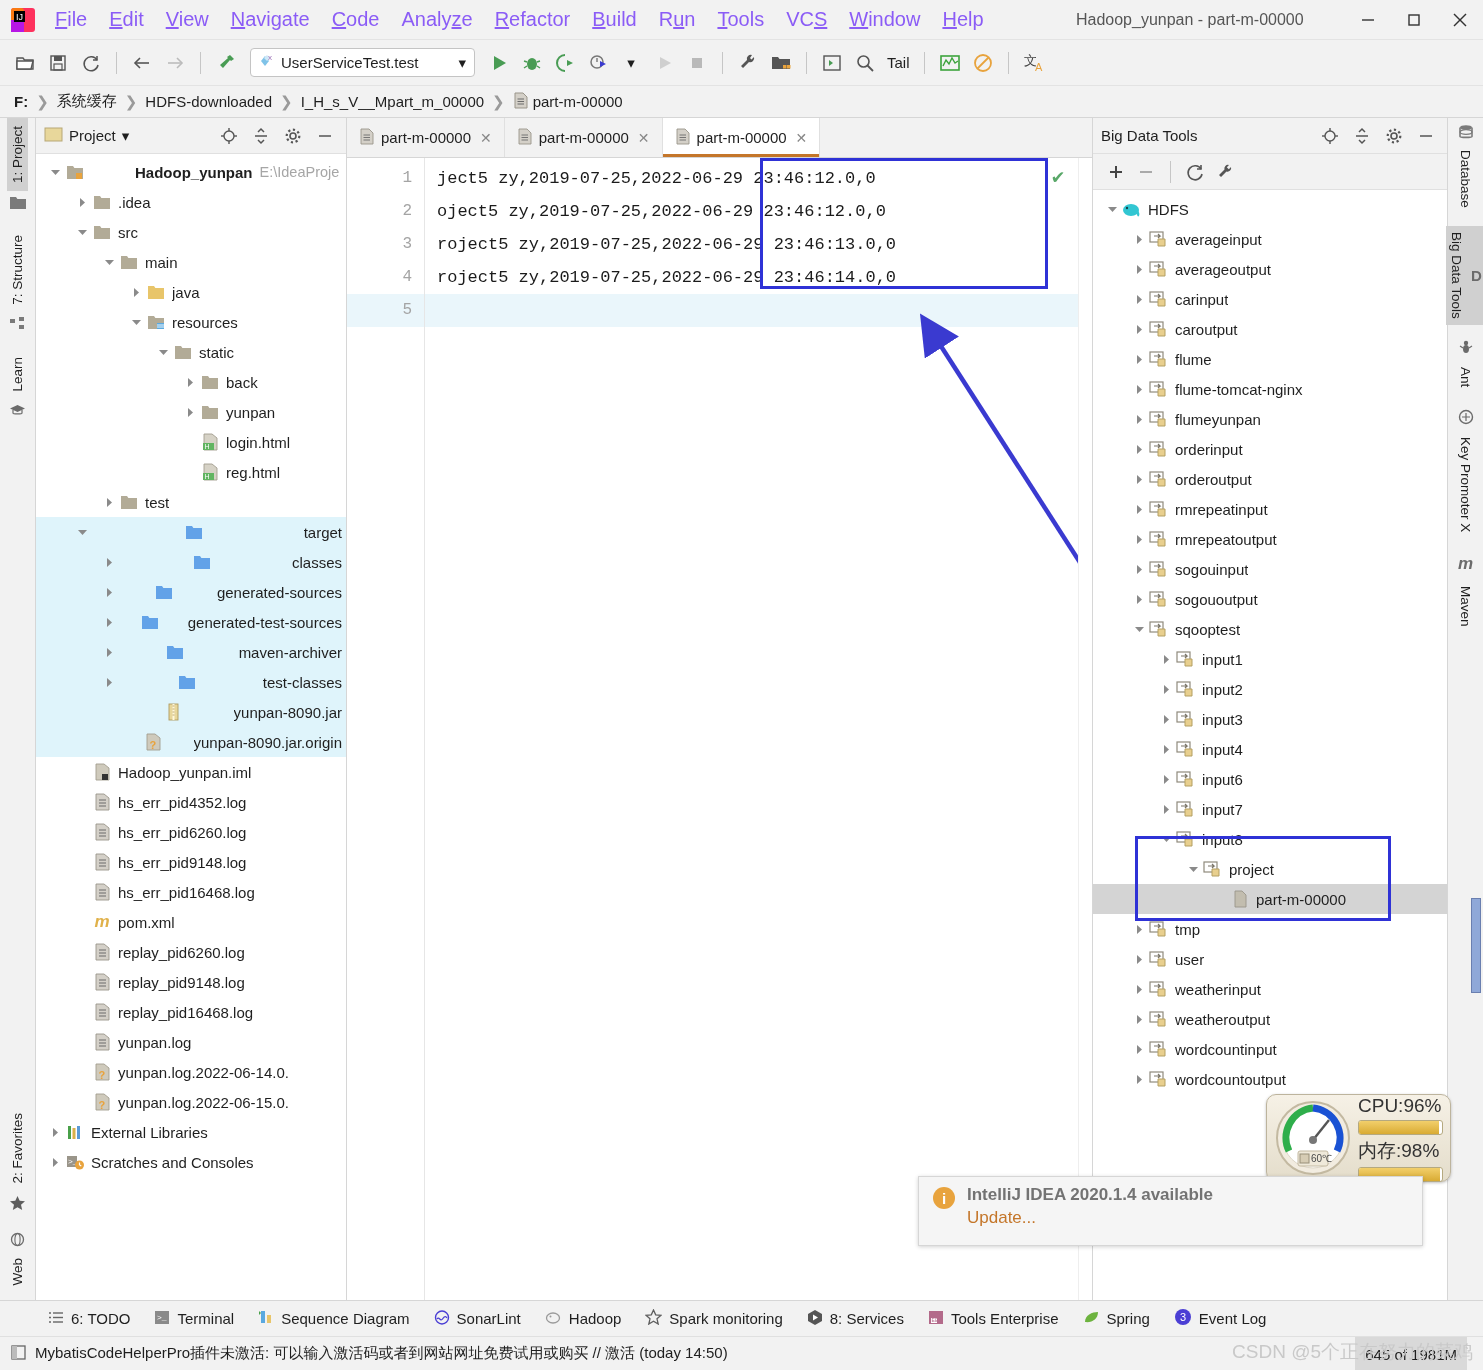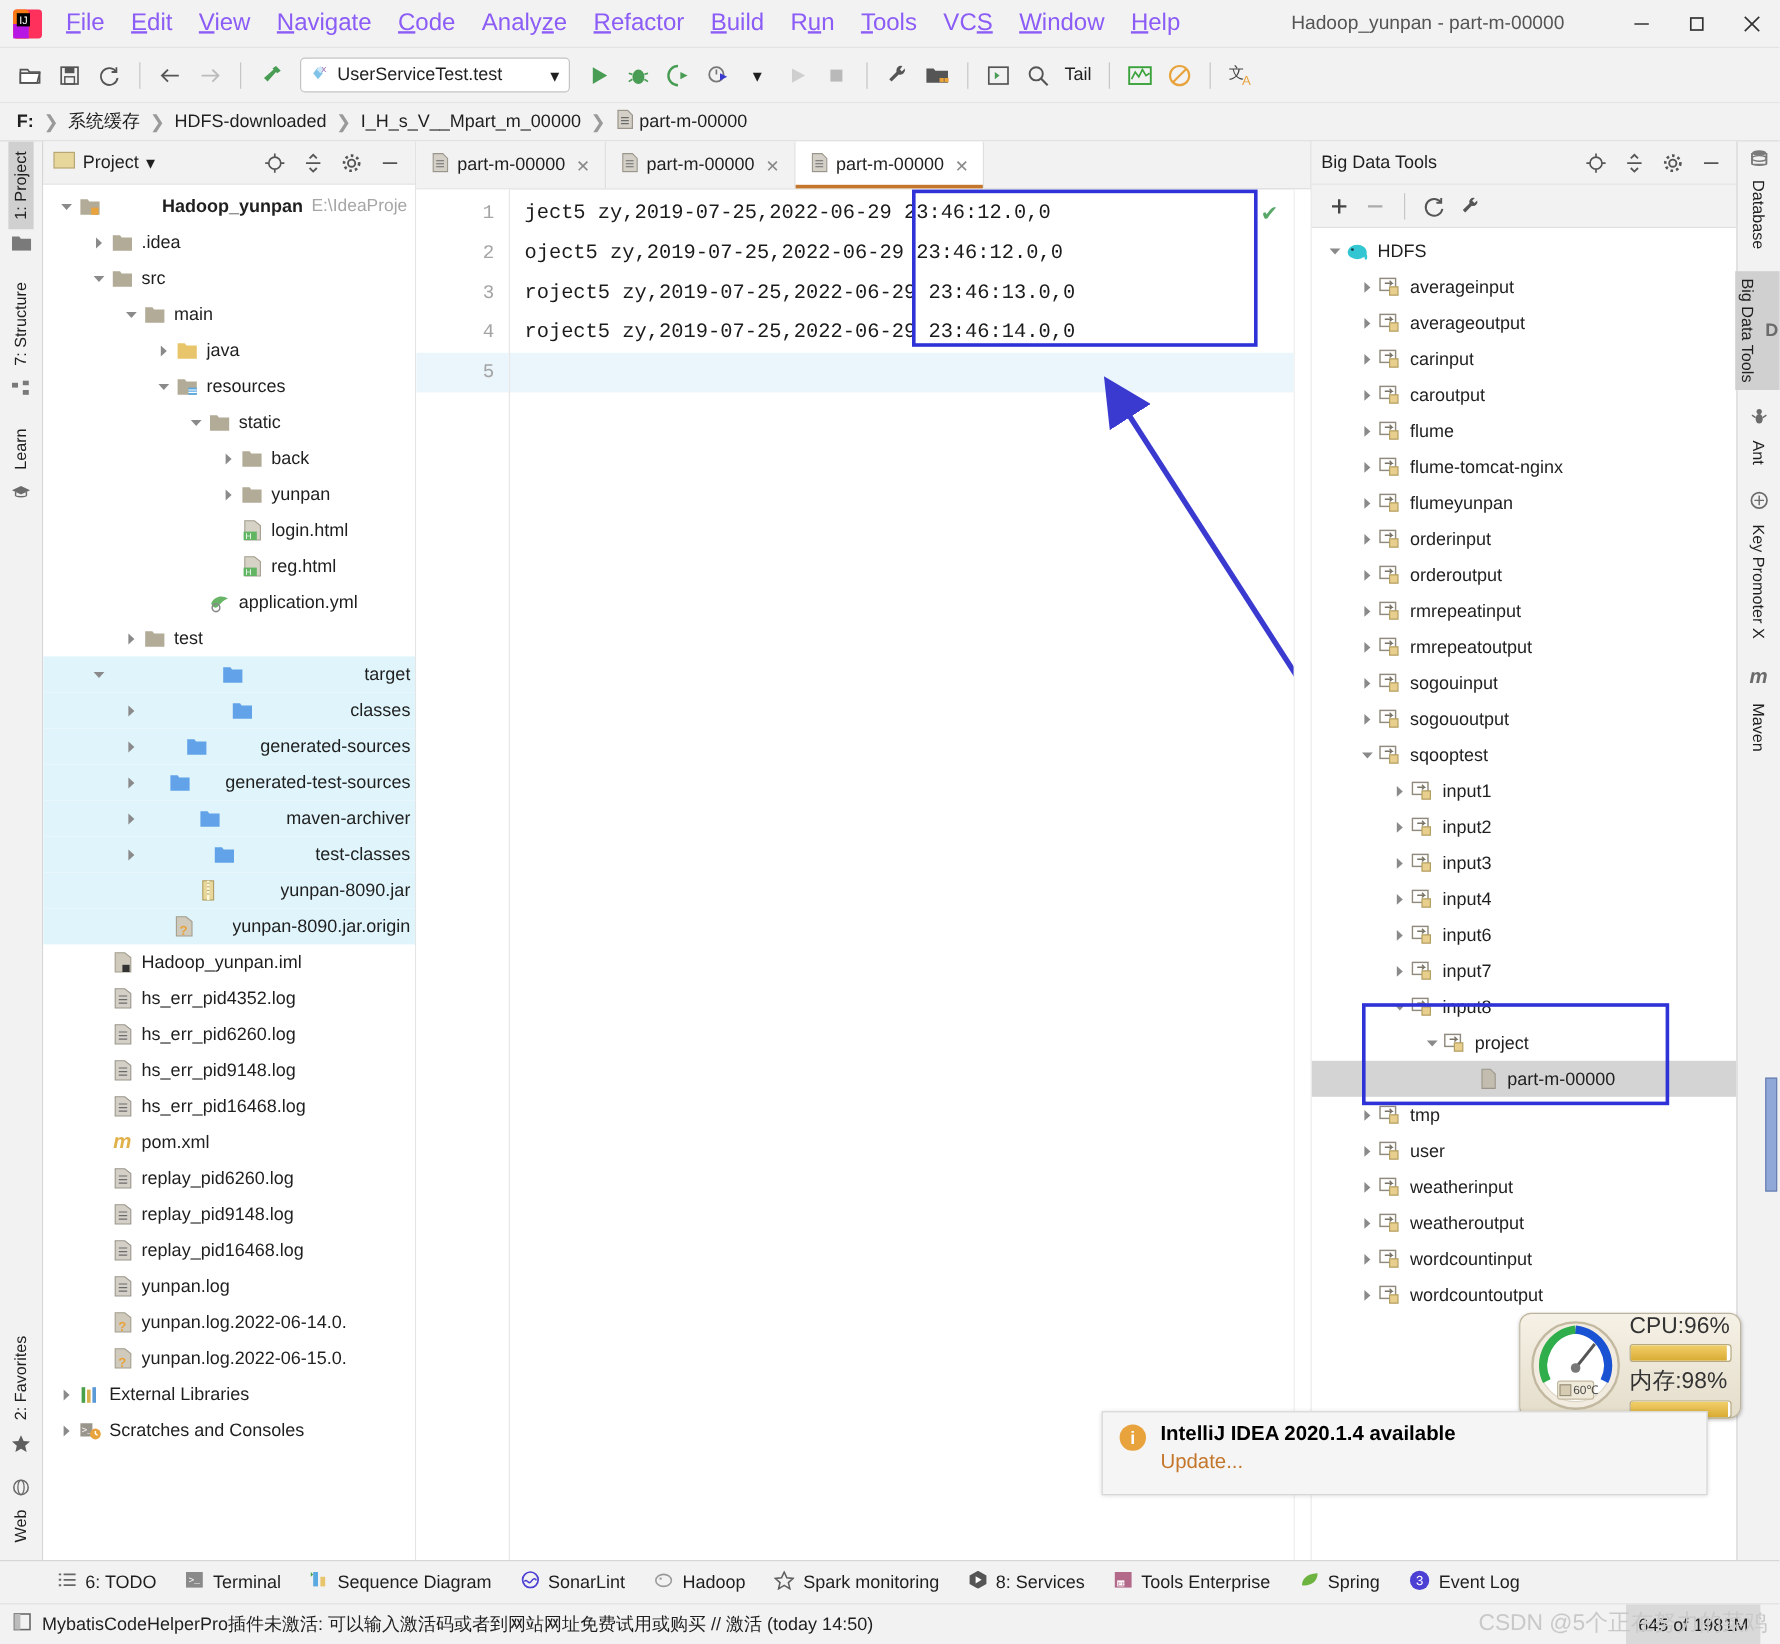--- a/index.html
+++ b/index.html
@@ -149,21 +149,21 @@
   .bar-out { height:15px; background:#fff; border:1px solid #b5a97f; border-radius:3px; overflow:hidden;}
   .bar-in { height:100%; background:linear-gradient(#f2cf6b,#d9ab33); }
 
   .notif {
     position:absolute; right:60px; bottom:54px; width:505px; height:70px; background:#f5f5f5;
     border:1px solid #d6d6d6; box-shadow:0 1px 4px rgba(0,0,0,.18); padding:8px 14px;
     display:flex; gap:12px; align-items:flex-start;
   }
   .notif-ico { width:22px; height:22px; border-radius:50%; background:#e8a33d; color:#fff; font-weight:bold;
                display:flex; align-items:center; justify-content:center; font-size:15px; flex:0 0 22px; margin-top:2px;}
-  .notif-title { font-weight:bold; font-size:17px; color:#000000;}
+  .notif-title { font-weight:bold; font-size:17px; color:#737373;}
   .notif-link { color:#c4762a; font-size:17px; margin-top:3px;}
   .scroll-right { position:absolute; right:2px; top:780px; width:10px; height:95px; background:#8fa8d8; border:1px solid #6a7fb0;}
 </style>
 </head>
 <body>
 
 <div class="app">
 
   <div class="titlebar">
     <div class="ij-logo">
@@ -600,30 +600,20 @@
             <span class="ticon">
               <svg width="17" height="18" viewBox="0 0 17 18">
                 <path d="M2 1h8l5 4v12H2z" fill="#d6d2c6" stroke="#a39d8e" stroke-width="0.9"></path>
                 <rect x="1" y="10" width="11" height="7" fill="#62b562"></rect>
                 <text x="2.5" y="16" font-size="7" fill="#fff" font-family="Liberation Sans, sans-serif">H</text>
               </svg>
             </span>
             <span class="tlabel">reg.html</span>
           </div>
           <div class="trow">
-            <span class="twist" style="margin-left: 118px;"></span>
-            <span class="ticon">
-              <svg width="19" height="17" viewBox="0 0 19 17">
-                <path d="M2 9c3-7 10-7 14-4-4 1-6 4-9 7-2 1-4 0-5-3z" fill="#68b568"></path>
-                <circle cx="6" cy="12.5" r="3.2" fill="none" stroke="#8a8a8a" stroke-width="1.3"></circle>
-              </svg>
-            </span>
-            <span class="tlabel">application.yml</span>
-          </div>
-          <div class="trow">
             <span class="twist" style="margin-left: 64px;">
               <svg width="11" height="11" viewBox="0 0 11 11">
                 <path d="M3 1v9l5-4.5z" fill="#8a8a8a"></path>
               </svg>
             </span>
             <span class="ticon">
               <svg width="19" height="17" viewBox="0 0 19 17">
                 <path d="M1 2h6l1.4 2H17v11H1z" fill="#b2ab97"></path>
               </svg>
             </span>

